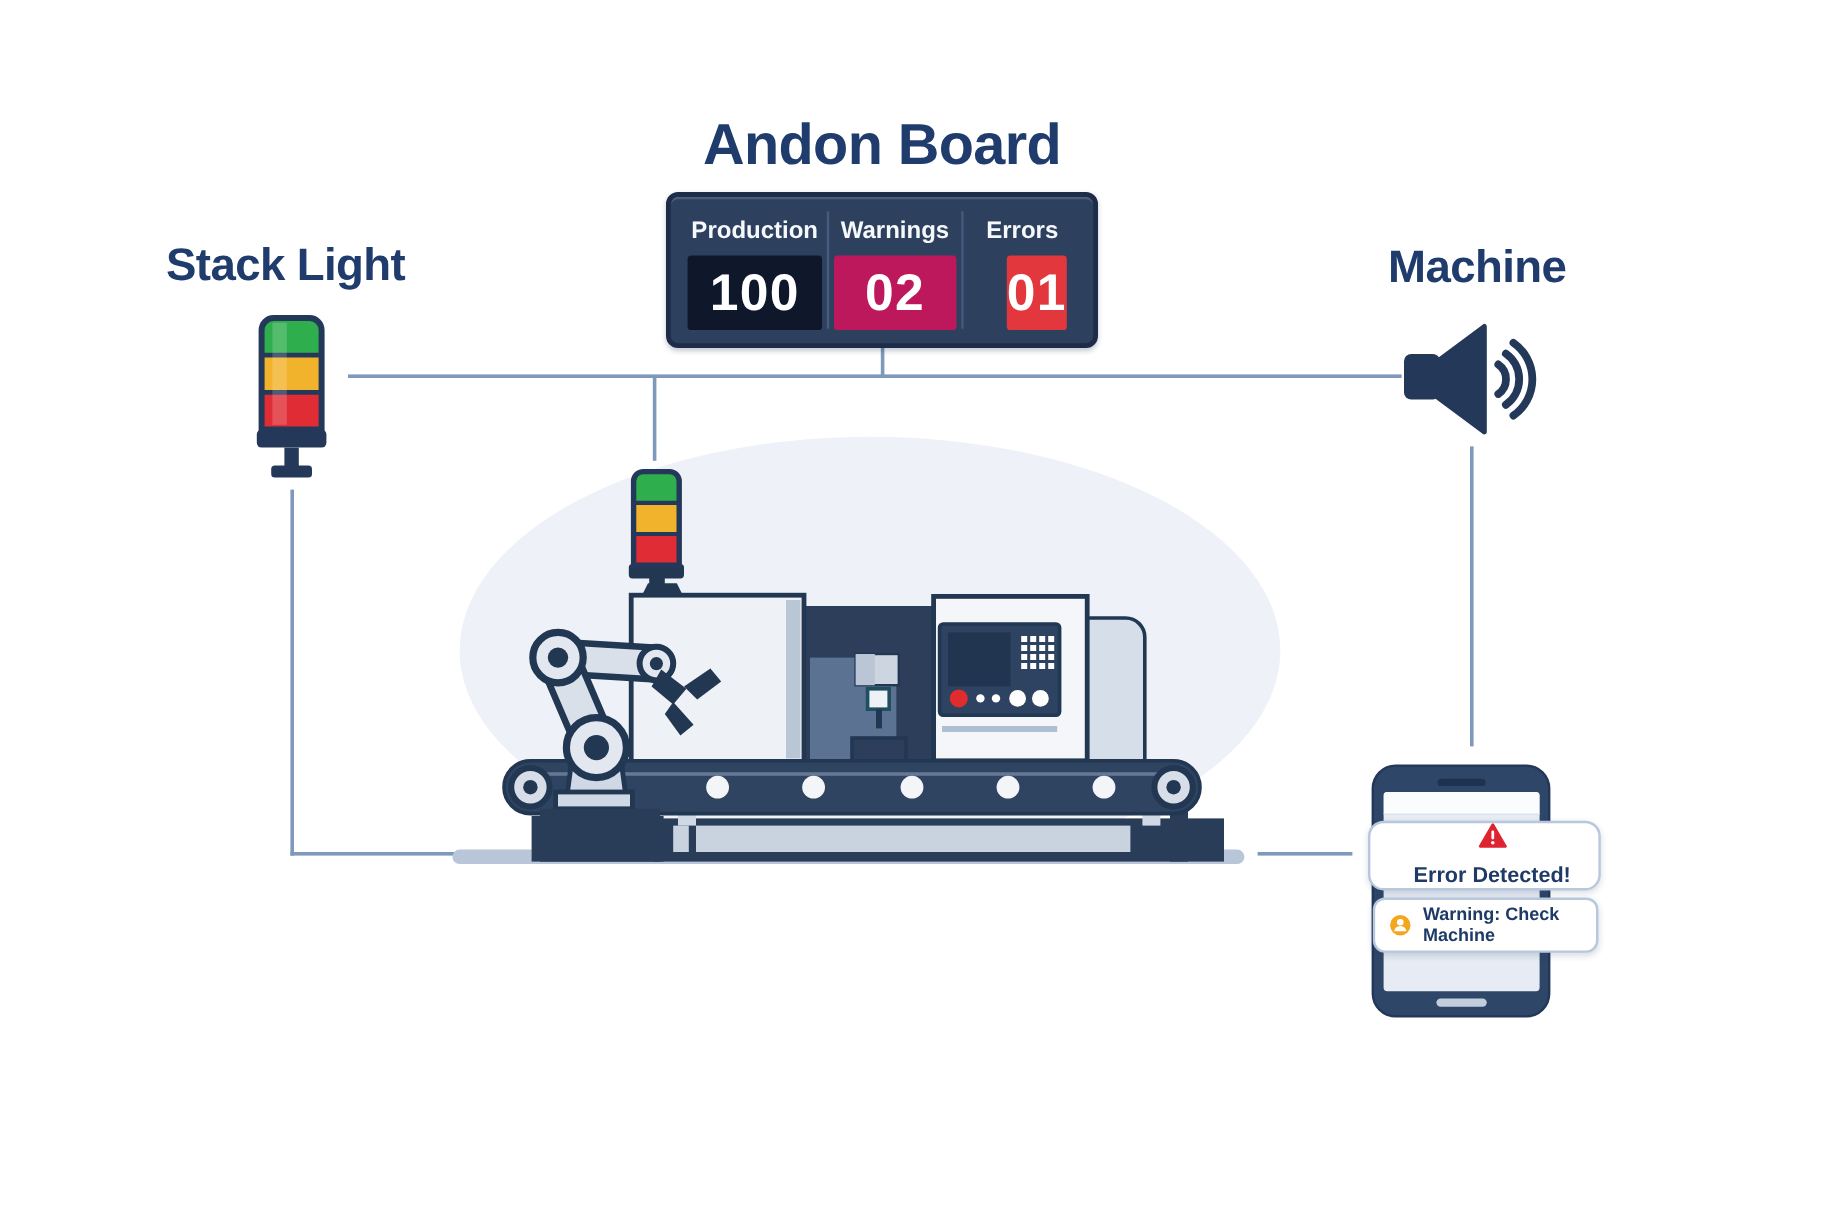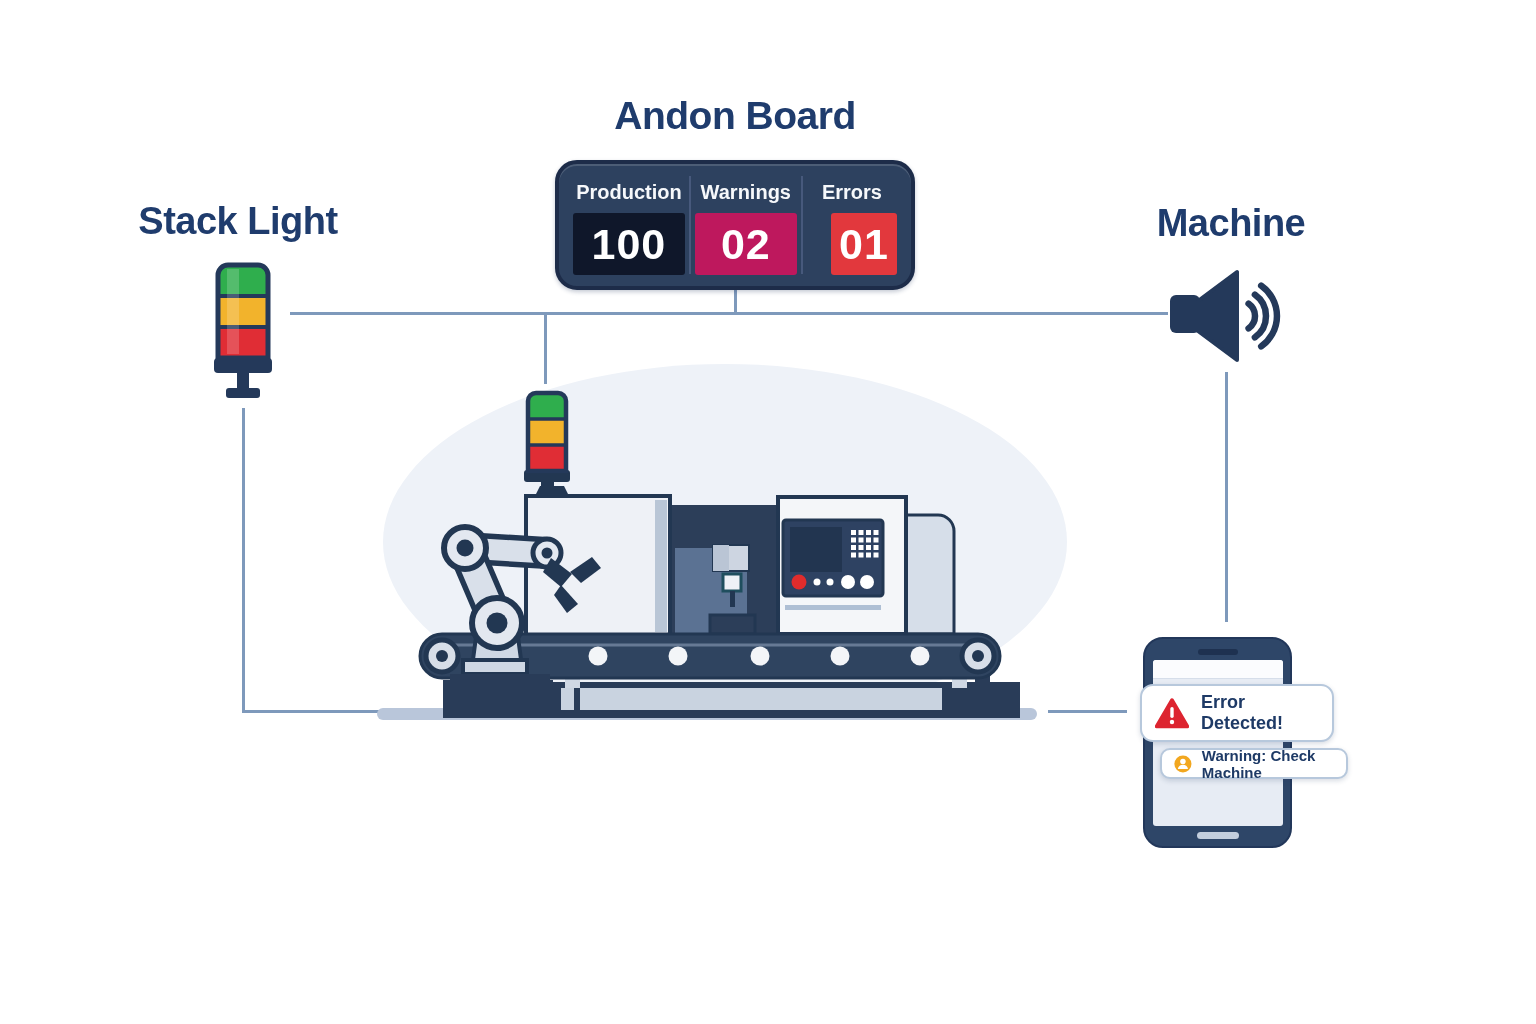--- a/index.html
+++ b/index.html
@@ -11,28 +11,28 @@
     position:absolute;width:300px;text-align:center;
     font-size:38px;font-weight:700;color:#1f3c6d;letter-spacing:-0.5px;
   }
   .line{position:absolute;background:#7e99bb;}
   .line.h{height:3px;}
   .line.v{width:3px;}
 
   
   .board{
     position:absolute;left:555px;top:160px;width:360px;height:130px;box-sizing:border-box;
-    background:#2d415f;border:4px solid #1d2c49;border-radius:22px;
+    background:#2d415f;border:4px solid #1d2c49;border-radius:10px;
     box-shadow:inset 0 2px 0 rgba(255,255,255,.15), 0 2px 4px rgba(25,45,85,.25);
     display:flex;align-items:stretch;padding:8px 10px;
   }
   .board .col{display:flex;flex-direction:column;}
   .board .col.c0{width:122px;}
   .board .col.c1{width:112px;}
-  .board .col.c2{width:100px;}
+  .board .col.c2{width:100px;align-items:center;}
   .board .sep{width:2px;background:#47597c;margin:4px 0;}
   .board .hdr{
     height:40px;display:flex;align-items:center;justify-content:center;
     color:#f6f8fb;font-size:20px;font-weight:700;
   }
   .board .val{
     flex:1;margin:1px 4px 3px 4px;border-radius:3px;
     display:flex;align-items:center;justify-content:center;
     color:#ffffff;font-size:43px;font-weight:700;letter-spacing:1px;
   }
@@ -46,40 +46,40 @@
   .phone .screen{position:absolute;left:8px;top:21px;width:130px;height:166px;background:#e7ecf4;border-radius:3px;overflow:hidden;}
   .phone .screen .topband{height:18px;background:#fbfcfe;border-bottom:1px solid #d6deea;}
   .phone .homebar{position:absolute;left:52px;bottom:7px;width:42px;height:7px;border-radius:4px;background:#c3cedd;}
 
   .notif{
     position:absolute;box-sizing:border-box;background:#ffffff;border:2px solid #b7c8dc;
     display:flex;align-items:center;gap:12px;
     box-shadow:0 2px 5px rgba(40,60,100,.18);
     color:#1e3a66;font-weight:700;
   }
-  .notif.n0{left:1140px;top:684px;width:194px;height:58px;border-radius:13px;padding-left:13px;font-size:18px;}
-  .notif.n1{left:1144px;top:748px;width:188px;height:31px;border-radius:10px;padding-left:12px;font-size:15px;gap:10px;margin-left:16px;}
+  .notif.n0{left:1140px;top:684px;width:194px;height:58px;border-radius:13px;padding-left:13px;font-size:18px;flex-direction:column;}
+  .notif.n1{left:1144px;top:748px;width:188px;height:46px;border-radius:10px;padding-left:12px;font-size:15px;gap:10px;}
 
   .abs{position:absolute;}
 </style>
 </head>
 <body>
 
 <div class="stage">
 
   <div class="line h" style="left:290px;top:312px;width:878px;"></div>
   <div class="line v" style="left:734px;top:290px;height:23px;"></div>
   <div class="line v" style="left:544px;top:314px;height:70px;"></div>
   <div class="line v" style="left:242px;top:408px;height:305px;"></div>
   <div class="line h" style="left:242px;top:710px;width:138px;"></div>
   <div class="line h" style="left:1048px;top:710px;width:79px;"></div>
   <div class="line v" style="left:1225px;top:372px;height:250px;"></div>
 
   <div class="node-title" style="left:88px;top:200px;">Stack Light</div>
-  <div class="node-title" style="left:585px;top:94px;font-size:39px;">Andon Board</div>
+  <div class="node-title" style="left:585px;top:94px;font-size:48px;">Andon Board</div>
   <div class="node-title" style="left:1081px;top:202px;">Machine</div>
 
   <div class="board">
     <div class="col c0">
       <div class="hdr">Production</div>
       <div class="val" style="background: #0f172a;">100</div>
     </div>
     <div class="sep"></div>
     <div class="col c1">
       <div class="hdr">Warnings</div>

